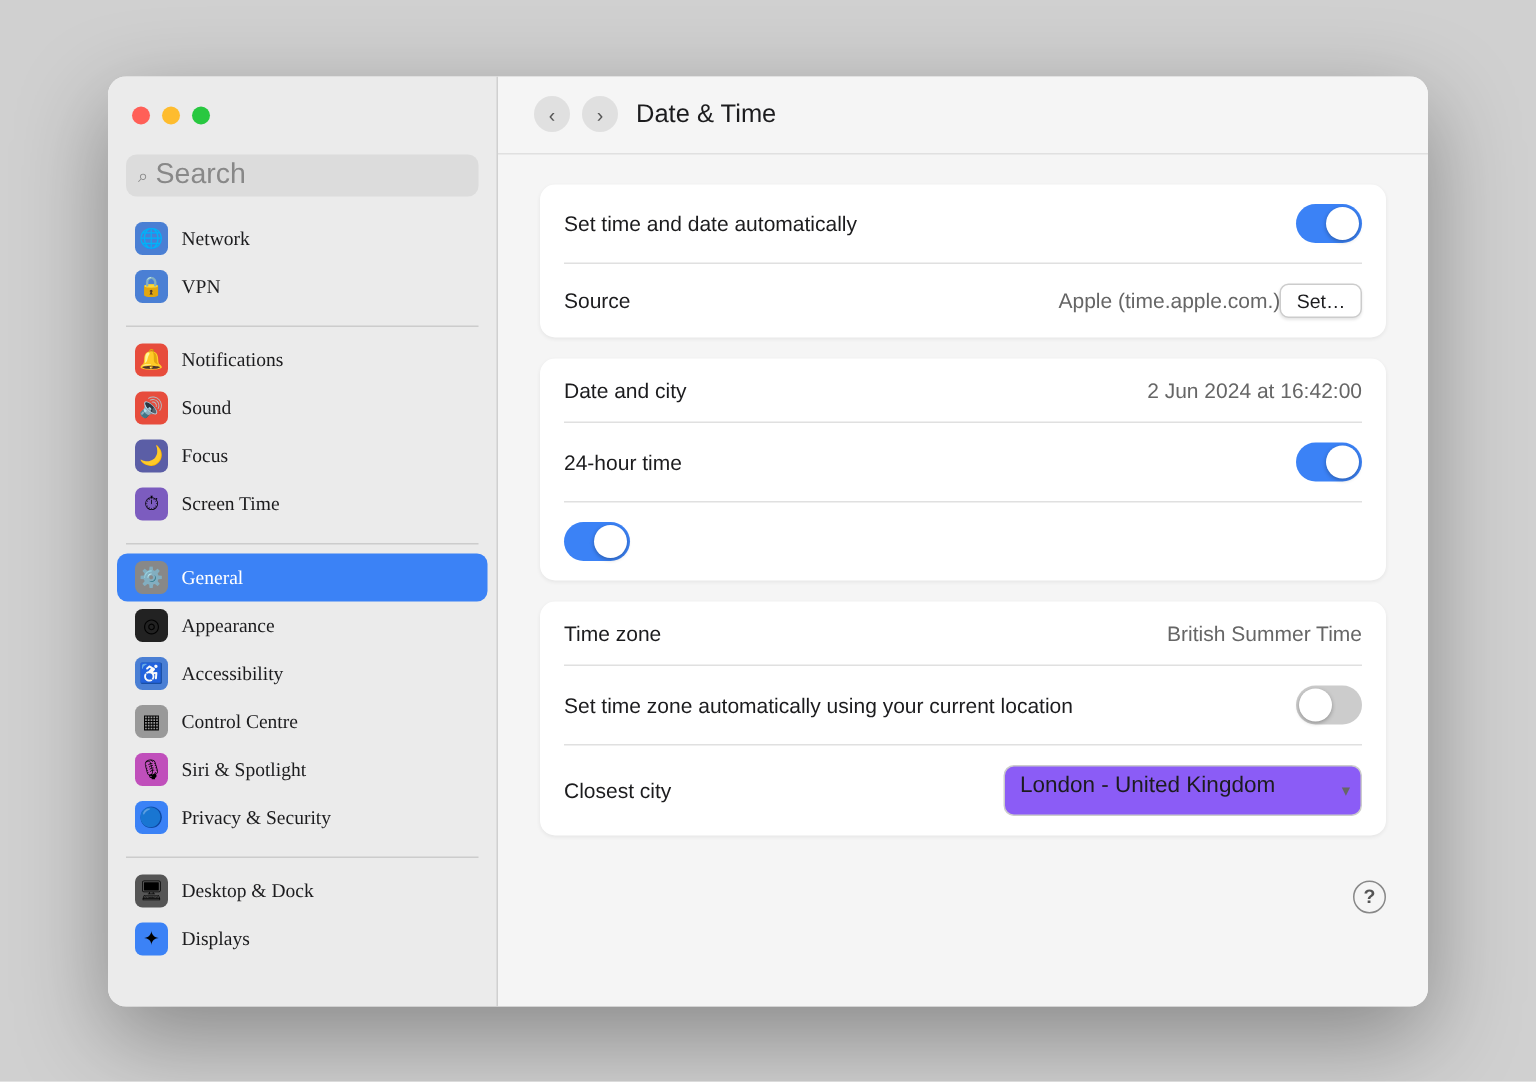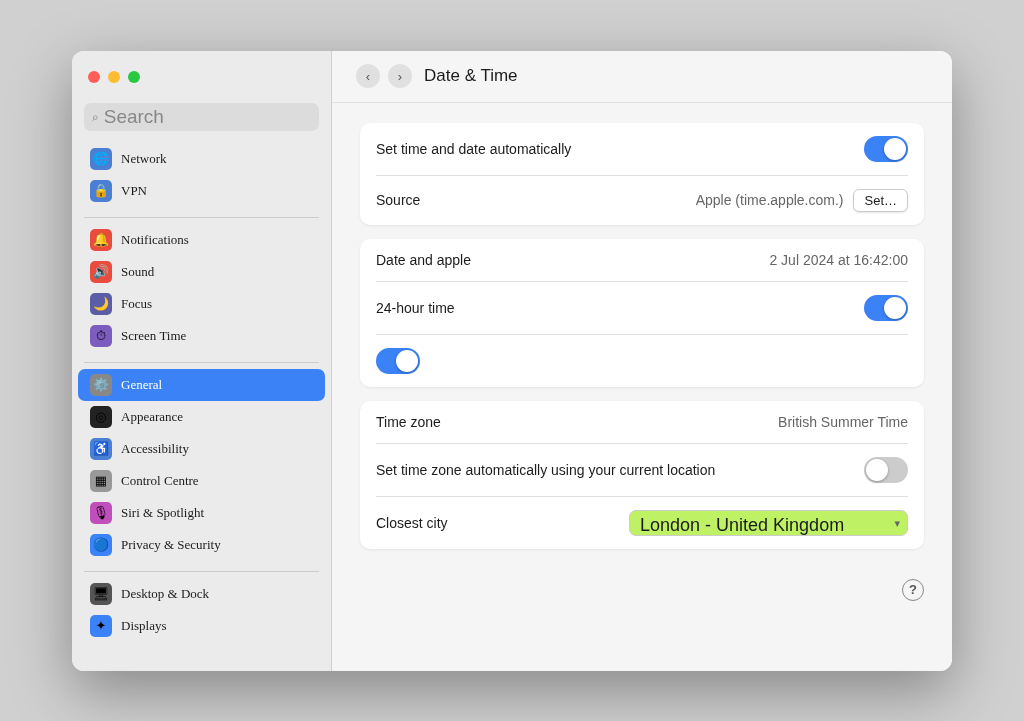--- a/index.html
+++ b/index.html
@@ -193,25 +193,25 @@
       border: 1px solid #ccc;
       border-radius: 6px;
       padding: 3px 10px;
       font-size: 13px;
       color: #1c1c1e;
       cursor: pointer;
       box-shadow: 0 1px 2px rgba(0,0,0,0.1);
     }
     
     .dropdown {
-      background: #bef264;
+      background: #8b5cf6;
       border: 1px solid #ccc;
       border-radius: 7px;
-      padding: 4px 28px 0 10px;
-      font-size: 18px;
+      padding: 4px 28px 11px 10px;
+      font-size: 15px;
       color: #1c1c1e;
       cursor: pointer;
       appearance: none;
       min-width: 200px;
       position: relative;
     }
     .dropdown-wrapper {
       position: relative;
       display: inline-block;
     }
@@ -236,21 +236,20 @@
       cursor: pointer;
       display: flex;
       align-items: center;
       justify-content: center;
       margin-left: auto;
       margin-top: 16px;
     }
     .source-right {
       display: flex;
       align-items: center;
-      gap: 10px;
     }
     .content-sections {
       display: flex;
       flex-direction: column;
       justify-content: space-between;
     }
     .settings-group {
       background: #fff;
       border-radius: 10px;
       margin-bottom: 14px;
@@ -370,22 +369,22 @@
             <span class="setting-label">Source</span>
             <div class="source-right">
               <span class="setting-value">Apple (time.apple.com.)</span>
               <button class="set-btn">Set…</button>
             </div>
           </div>
         </div>
 
         <div class="settings-group">
           <div class="setting-row">
-            <span class="setting-label">Date and apple</span>
-            <span class="setting-value">2 Jul 2024 at 16:42:00</span>
+            <span class="setting-label">Date and city</span>
+            <span class="setting-value">2 Jun 2024 at 16:42:00</span>
           </div>
           <div class="setting-row">
             <span class="setting-label">24-hour time</span>
             <div class="toggle on">
               <div class="toggle-knob"></div>
             </div>
           </div>
           <div class="setting-row">
             <div class="toggle on">
               <div class="toggle-knob"></div>

